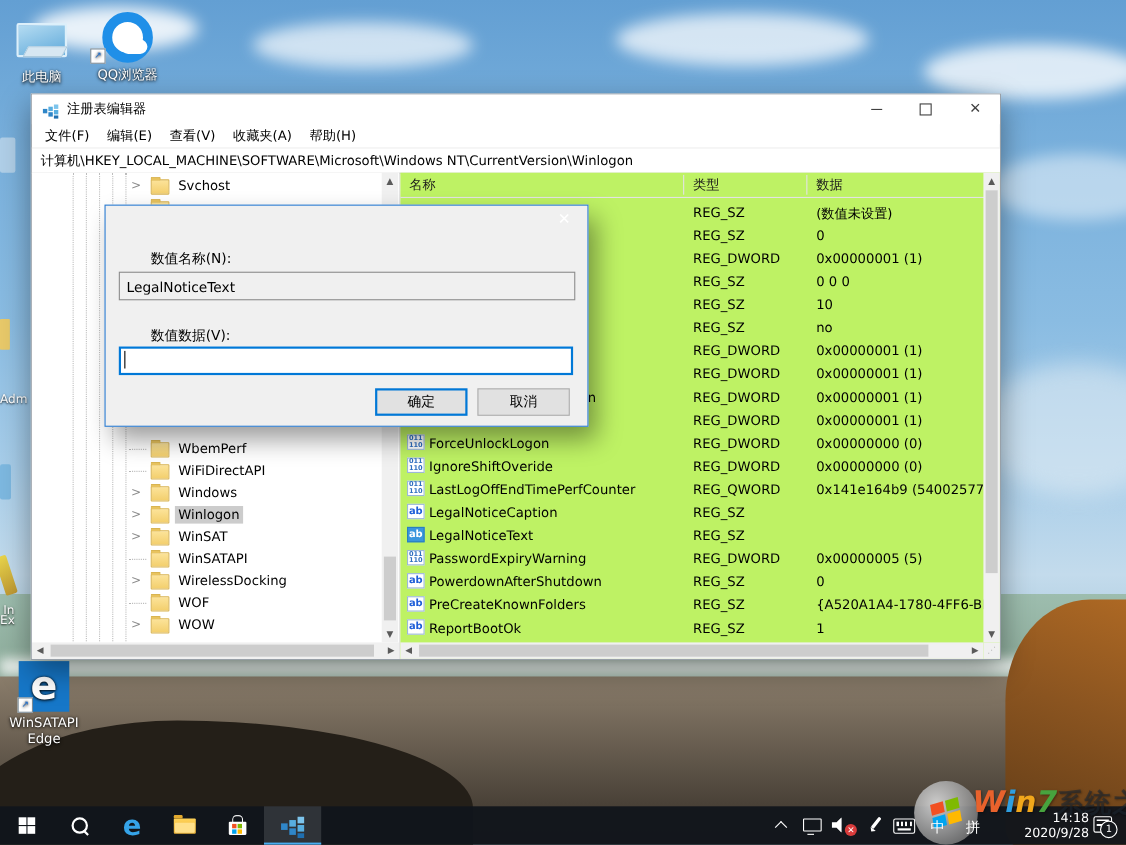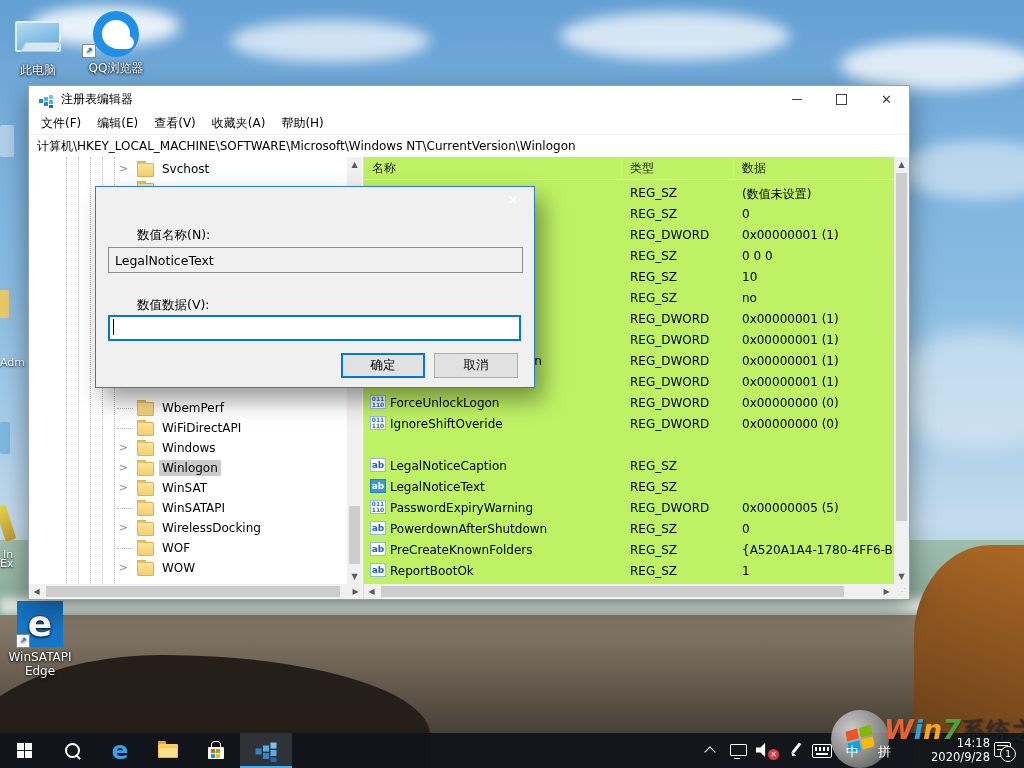--- a/index.html
+++ b/index.html
@@ -381,20 +381,29 @@
           </div>
           <div class="lrow" style="top: 234px;">
             <div class="licon dw">
               <div>011</div>
               <div>110</div>
             </div>
             <span class="lname">IgnoreShiftOveride</span>
             <span class="ltype">REG_DWORD</span>
             <span class="ldata">0x00000000 (0)</span>
           </div>
+          <div class="lrow" style="top: 255px;">
+            <div class="licon dw">
+              <div>011</div>
+              <div>110</div>
+            </div>
+            <span class="lname">LastLogOffEndTimePerfCounter</span>
+            <span class="ltype">REG_QWORD</span>
+            <span class="ldata">0x141e164b9 (54002577</span>
+          </div>
           <div class="lrow" style="top: 276px;">
             <div class="licon ab">ab</div>
             <span class="lname">LegalNoticeCaption</span>
             <span class="ltype">REG_SZ</span>
           </div>
           <div class="lrow" style="top: 297px;">
             <div class="licon ab sel">ab</div>
             <span class="lname">LegalNoticeText</span>
             <span class="ltype">REG_SZ</span>
           </div>

